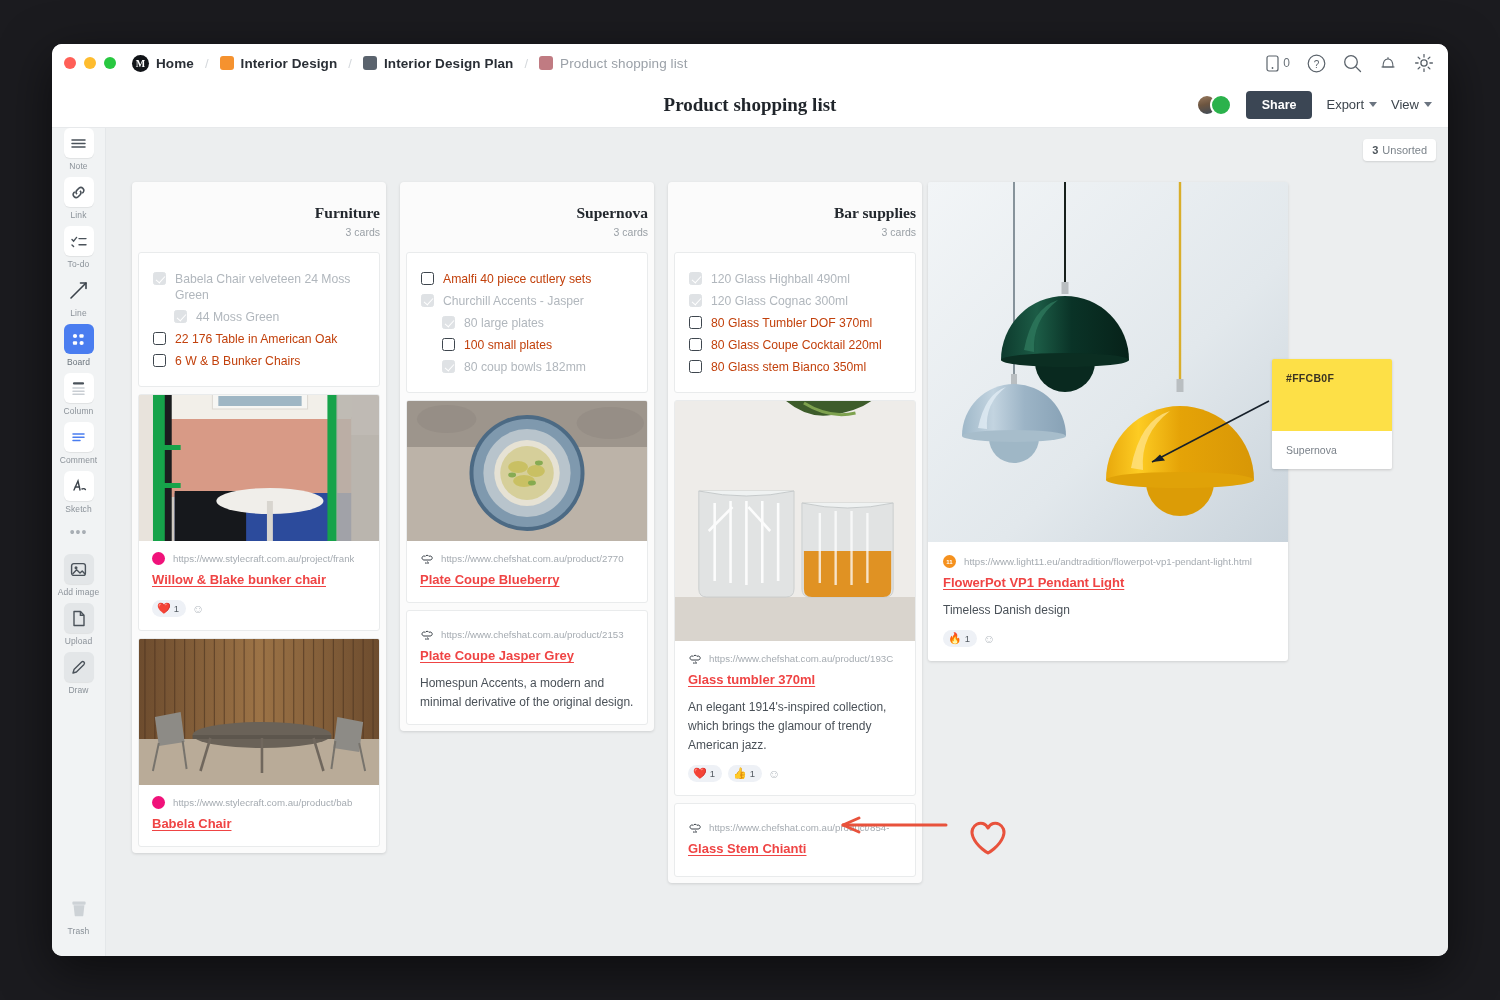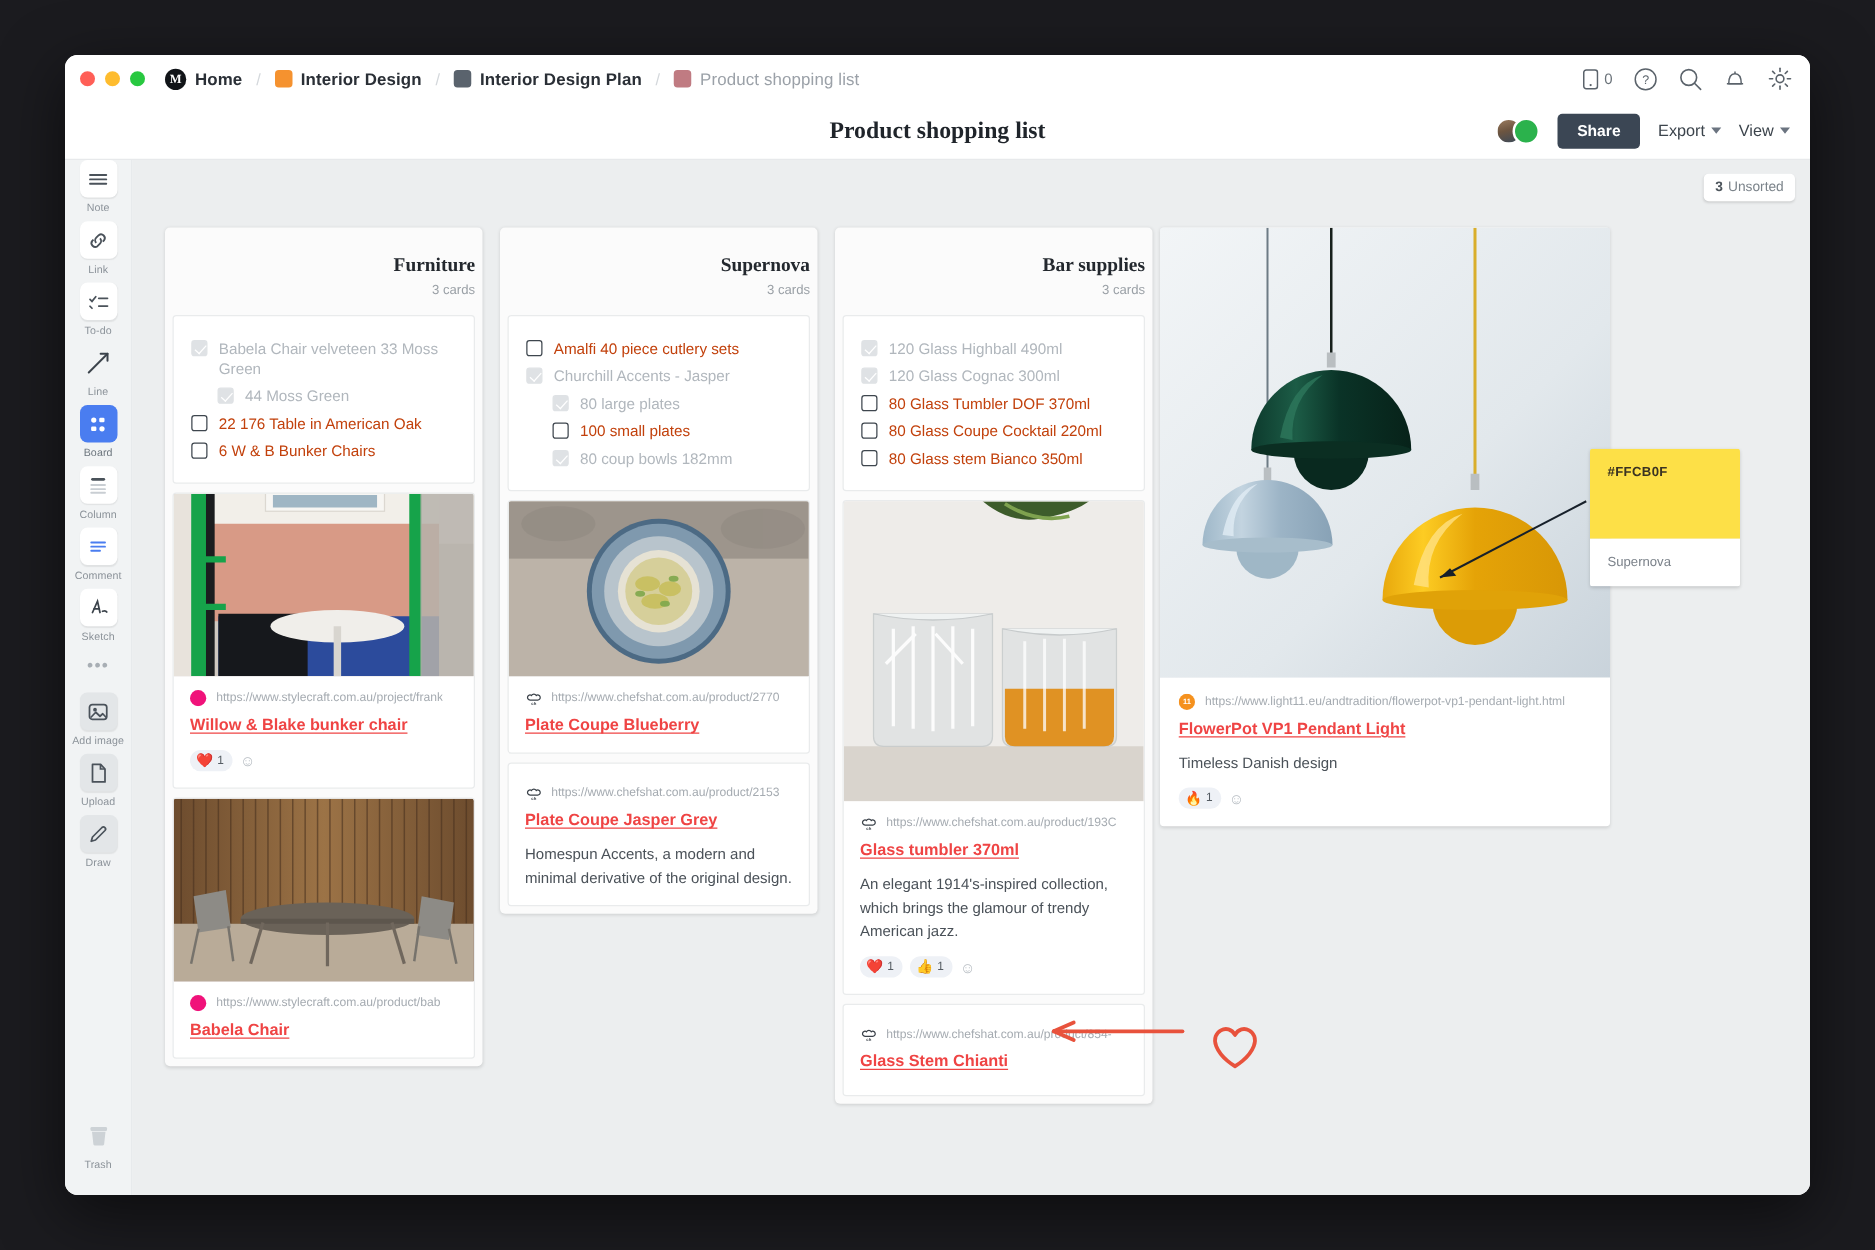--- a/index.html
+++ b/index.html
@@ -481,21 +481,21 @@
       <div class="col" style="left:26px">
         <div class="col-head">
           <div class="col-title">Furniture</div>
           <div class="col-count">3 cards</div>
         </div>
 
         <div class="card">
           <div class="todo">
             <div class="todo-row done">
               <span class="cb checked"></span>
-              <span>Babela Chair velveteen 33 Moss Green</span>
+              <span>Babela Chair velveteen 24 Moss Green</span>
             </div>
             <div class="todo-row done indent">
               <span class="cb checked"></span>
               <span>44 Moss Green</span>
             </div>
             <div class="todo-row">
               <span class="cb"></span>
               <span>22 176 Table in American Oak</span>
             </div>
             <div class="todo-row">

